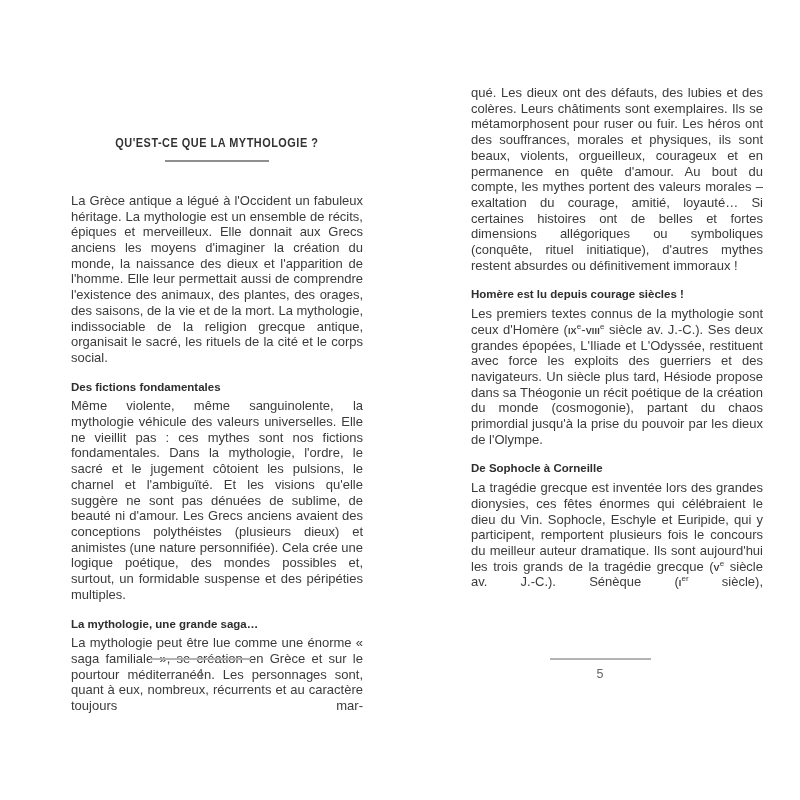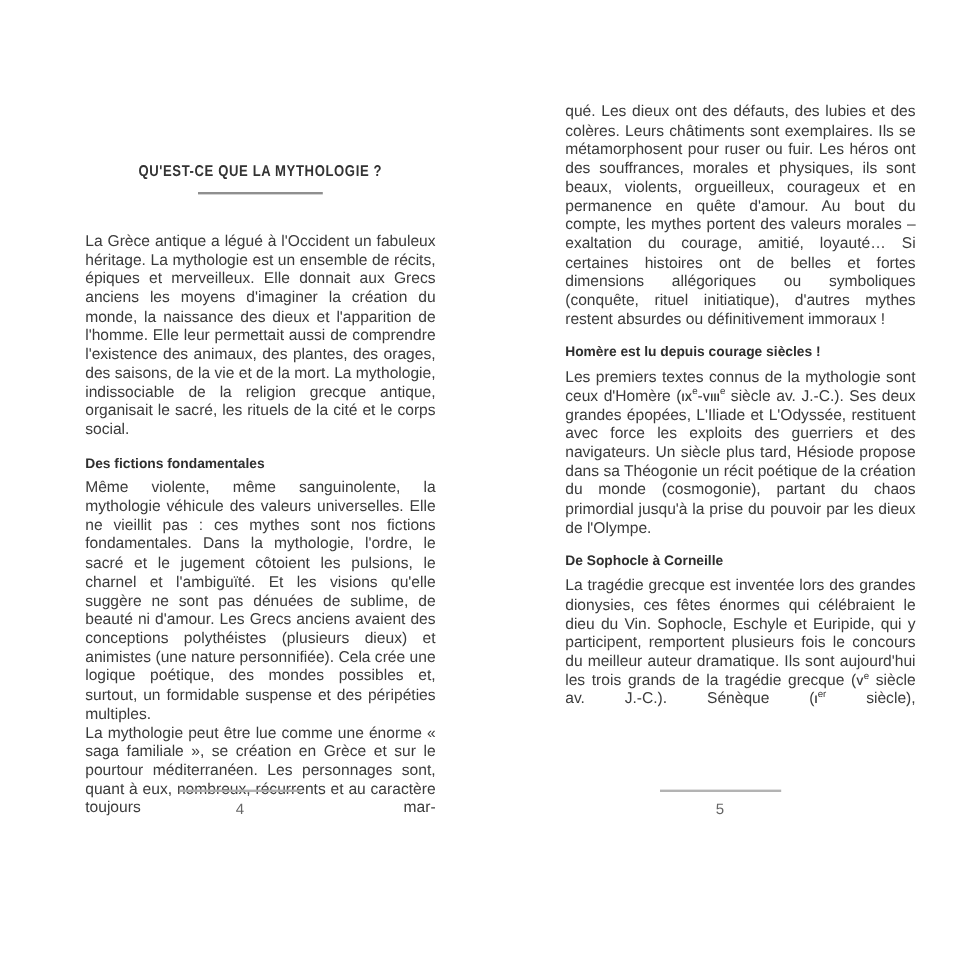--- a/index.html
+++ b/index.html
@@ -108,20 +108,21 @@
     <div class="content">
 
       <h1 class="chapter-title"><span class="squeeze">QU'EST-CE QUE LA MYTHOLOGIE ?</span></h1>
       <div class="title-rule"></div>
 
       <p class="body-text para first-para">La Grèce antique a légué à l'Occident un fabuleux héritage. La mythologie est un ensemble de récits, épiques et merveilleux. Elle donnait aux Grecs anciens les moyens d'imaginer la création du monde, la naissance des dieux et l'apparition de l'homme. Elle leur permettait aussi de comprendre l'existence des animaux, des plantes, des orages, des saisons, de la vie et de la mort. La mythologie, indissociable de la religion grecque antique, organisait le sacré, les rituels de la cité et le corps social.</p>
 
       <h2 class="section-heading">Des fictions fondamentales</h2>
       <p class="body-text para">Même violente, même sanguinolente, la mythologie véhicule des valeurs universelles. Elle ne vieillit pas : ces mythes sont nos fictions fondamentales. Dans la mythologie, l'ordre, le sacré et le jugement côtoient les pulsions, le charnel et l'ambiguïté. Et les visions qu'elle suggère ne sont pas dénuées de sublime, de beauté ni d'amour. Les Grecs anciens avaient des conceptions polythéistes (plusieurs dieux) et animistes (une nature personnifiée). Cela crée une logique poétique, des mondes possibles et, surtout, un formidable suspense et des péripéties multiples.</p>
 
+      <h2 class="section-heading">La mythologie, une grande saga…</h2>
       <p class="body-text para cont-end">La mythologie peut être lue comme une énorme « saga familiale », se création en Grèce et sur le pourtour méditerranéen. Les personnages sont, quant à eux, nombreux, récurrents et au caractère toujours mar-</p>
 
     </div>
     <div class="footer">
       <div class="footer-rule"></div>
       <div class="footer-num">4</div>
     </div>
   </div>
 
   <div class="page page-right">

